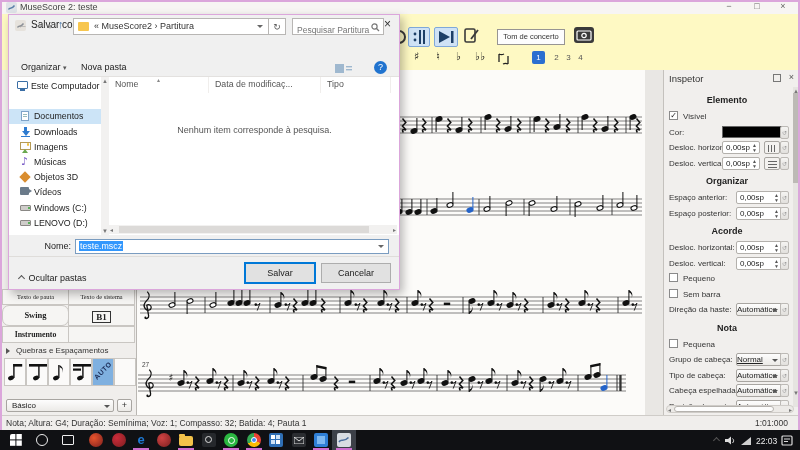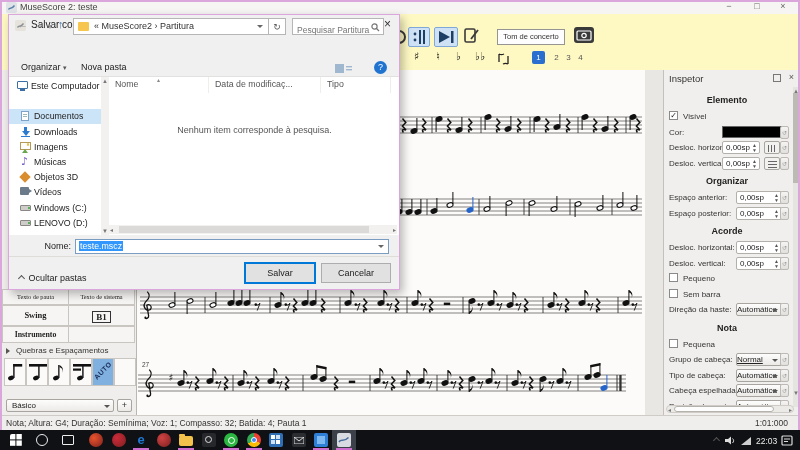--- a/index.html
+++ b/index.html
@@ -595,21 +595,21 @@
       <span class="scrar" style="left:1px;top:0">◂</span>
       <div class="thumb"></div>
       <span class="scrar" style="right:1px;top:0">▸</span>
     </div>
 </div>
 
 <div class="abs" id="palette">
   <div id="pal-grid">
       <div class="pcell" style="left: 0px; top: 219px; width: 67px; height: 16px; font-size: 6.3px; line-height: 14px;">Texto de pauta</div>
       <div class="pcell" style="left: 66px; top: 219px; width: 67px; height: 16px; font-size: 6.3px; line-height: 14px;">Texto de sistema</div>
-      <div class="pcell" style="left: 0px; top: 235px; width: 67px; height: 21px; font-size: 8.5px; font-weight: bold; line-height: 19px;">Swing</div>
+      <div class="pcell" style="left: 0px; top: 235px; width: 67px; height: 21px; font-size: 8.5px; font-weight: bold; line-height: 19px; border-radius: 7px;">Swing</div>
       <div class="pcell" style="left: 66px; top: 235px; width: 67px; height: 21px;"><span style="display: inline-block; margin-top: 3px; border: 1px solid rgb(51, 51, 51); padding: 0px 3px; font-size: 9px; font-weight: bold;">B1</span></div>
       <div class="pcell" style="left: 0px; top: 256px; width: 67px; height: 17px; font-size: 7.8px; font-weight: bold; line-height: 15px;">Instrumento</div>
       <div class="pcell" style="left: 66px; top: 256px; width: 67px; height: 17px;"></div>
     </div>
   <div id="pal-sections">
       <div class="psec" style="top: 275px;">Quebras e Espaçamentos<span class="tri right"></span></div>
       <div class="psec" style="top: 288px; font-size: 7.4px;">Propriedades da barra de ligação<span class="tri down"></span></div>
     </div>
   <div id="beam-grid">
       <div class="bcell" style="left: 2px; top: 288px;"><svg width="20" height="26" fill="#111">

